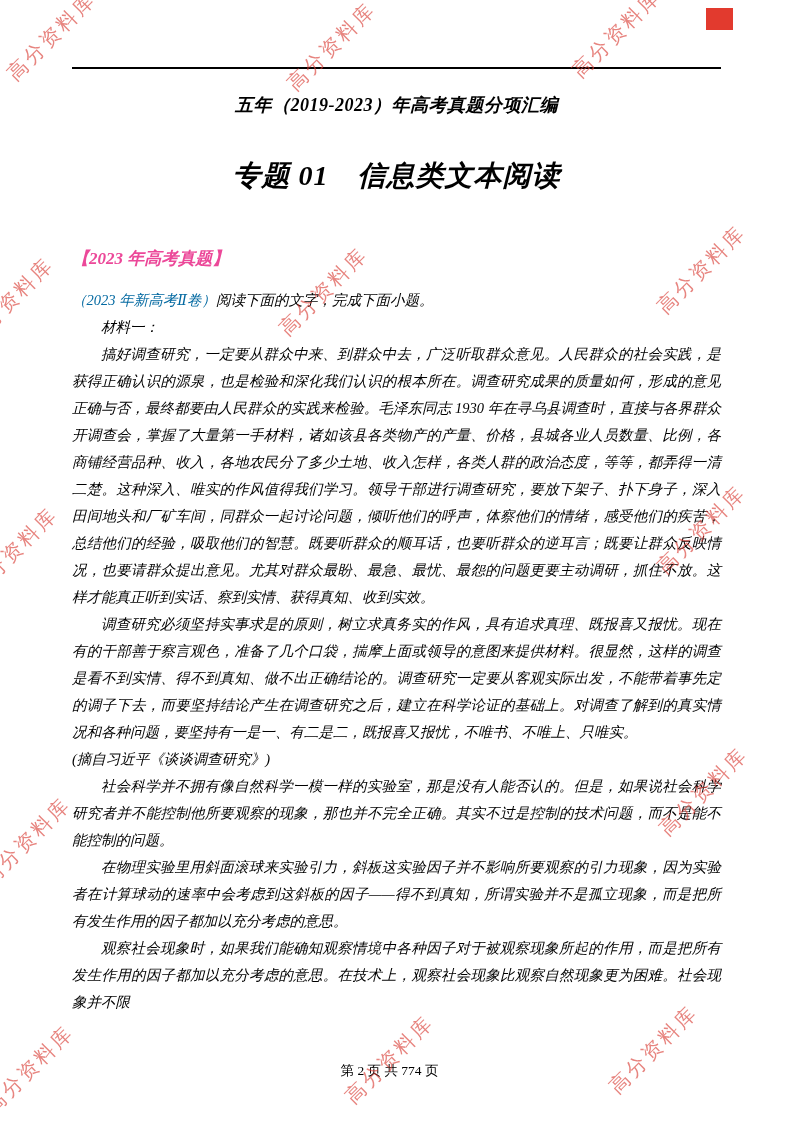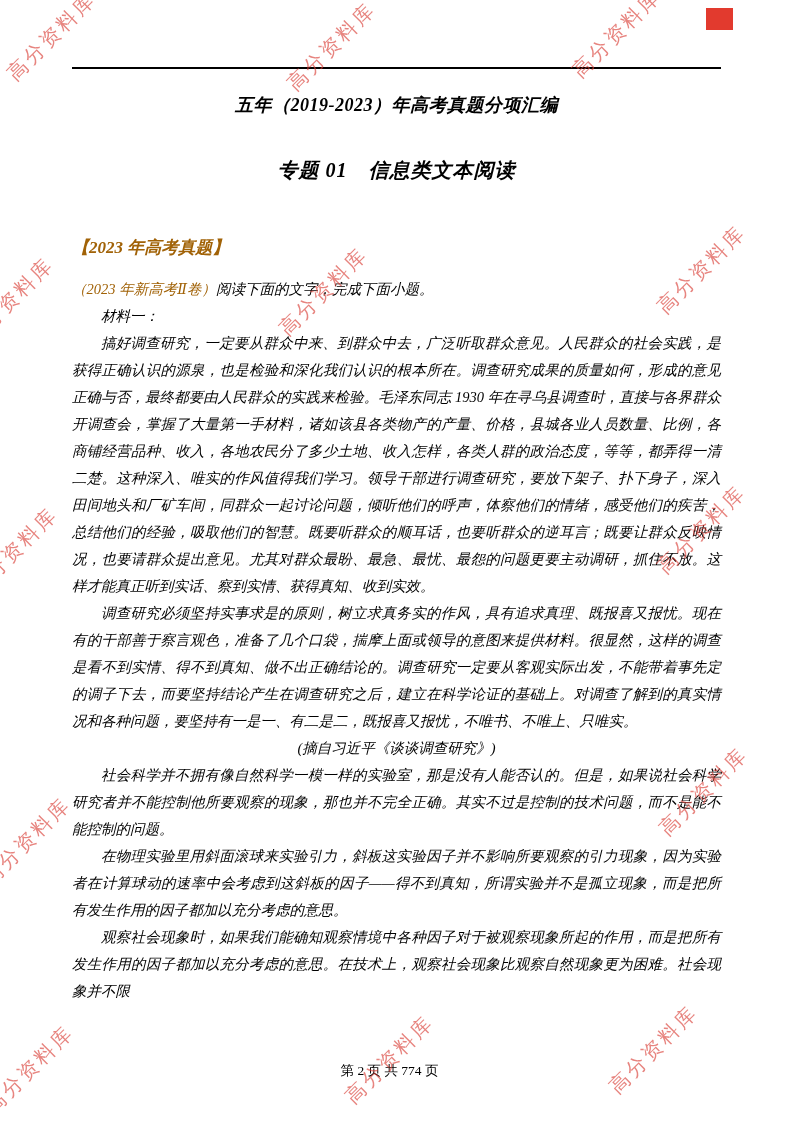--- a/index.html
+++ b/index.html
@@ -36,40 +36,40 @@
   .series-title {
     margin-top: 93px;
     text-align: center;
     font-size: 18px;
     font-weight: 700;
     letter-spacing: 0.5px;
   }
   .topic-title {
     margin-top: 40px;
     text-align: center;
-    font-size: 20px;
+    font-size: 28px;
     font-weight: 700;
     letter-spacing: 1px;
   }
   .section-heading {
     margin-top: 52px;
     font-size: 17px;
     font-weight: 700;
-    color: #a16207;
+    color: #ec4899;
   }
   .bodytext {
     font-size: 14.5px;
     line-height: 27px;
     text-align: justify;
   }
   .intro { margin-top: 17px !important; }
-  .source { color: #a16207; }
+  .source { color: #0369a1; }
   .material-label { text-indent: 2em; }
   .para { text-indent: 2em; }
-  .attribution { text-align: center; }
+  .attribution { text-align: left; }
 
   .footer {
     position: absolute;
     left: 0;
     right: 14px;
     bottom: 42px;
     text-align: center;
     font-size: 13.5px;
     z-index: 1;
   }

